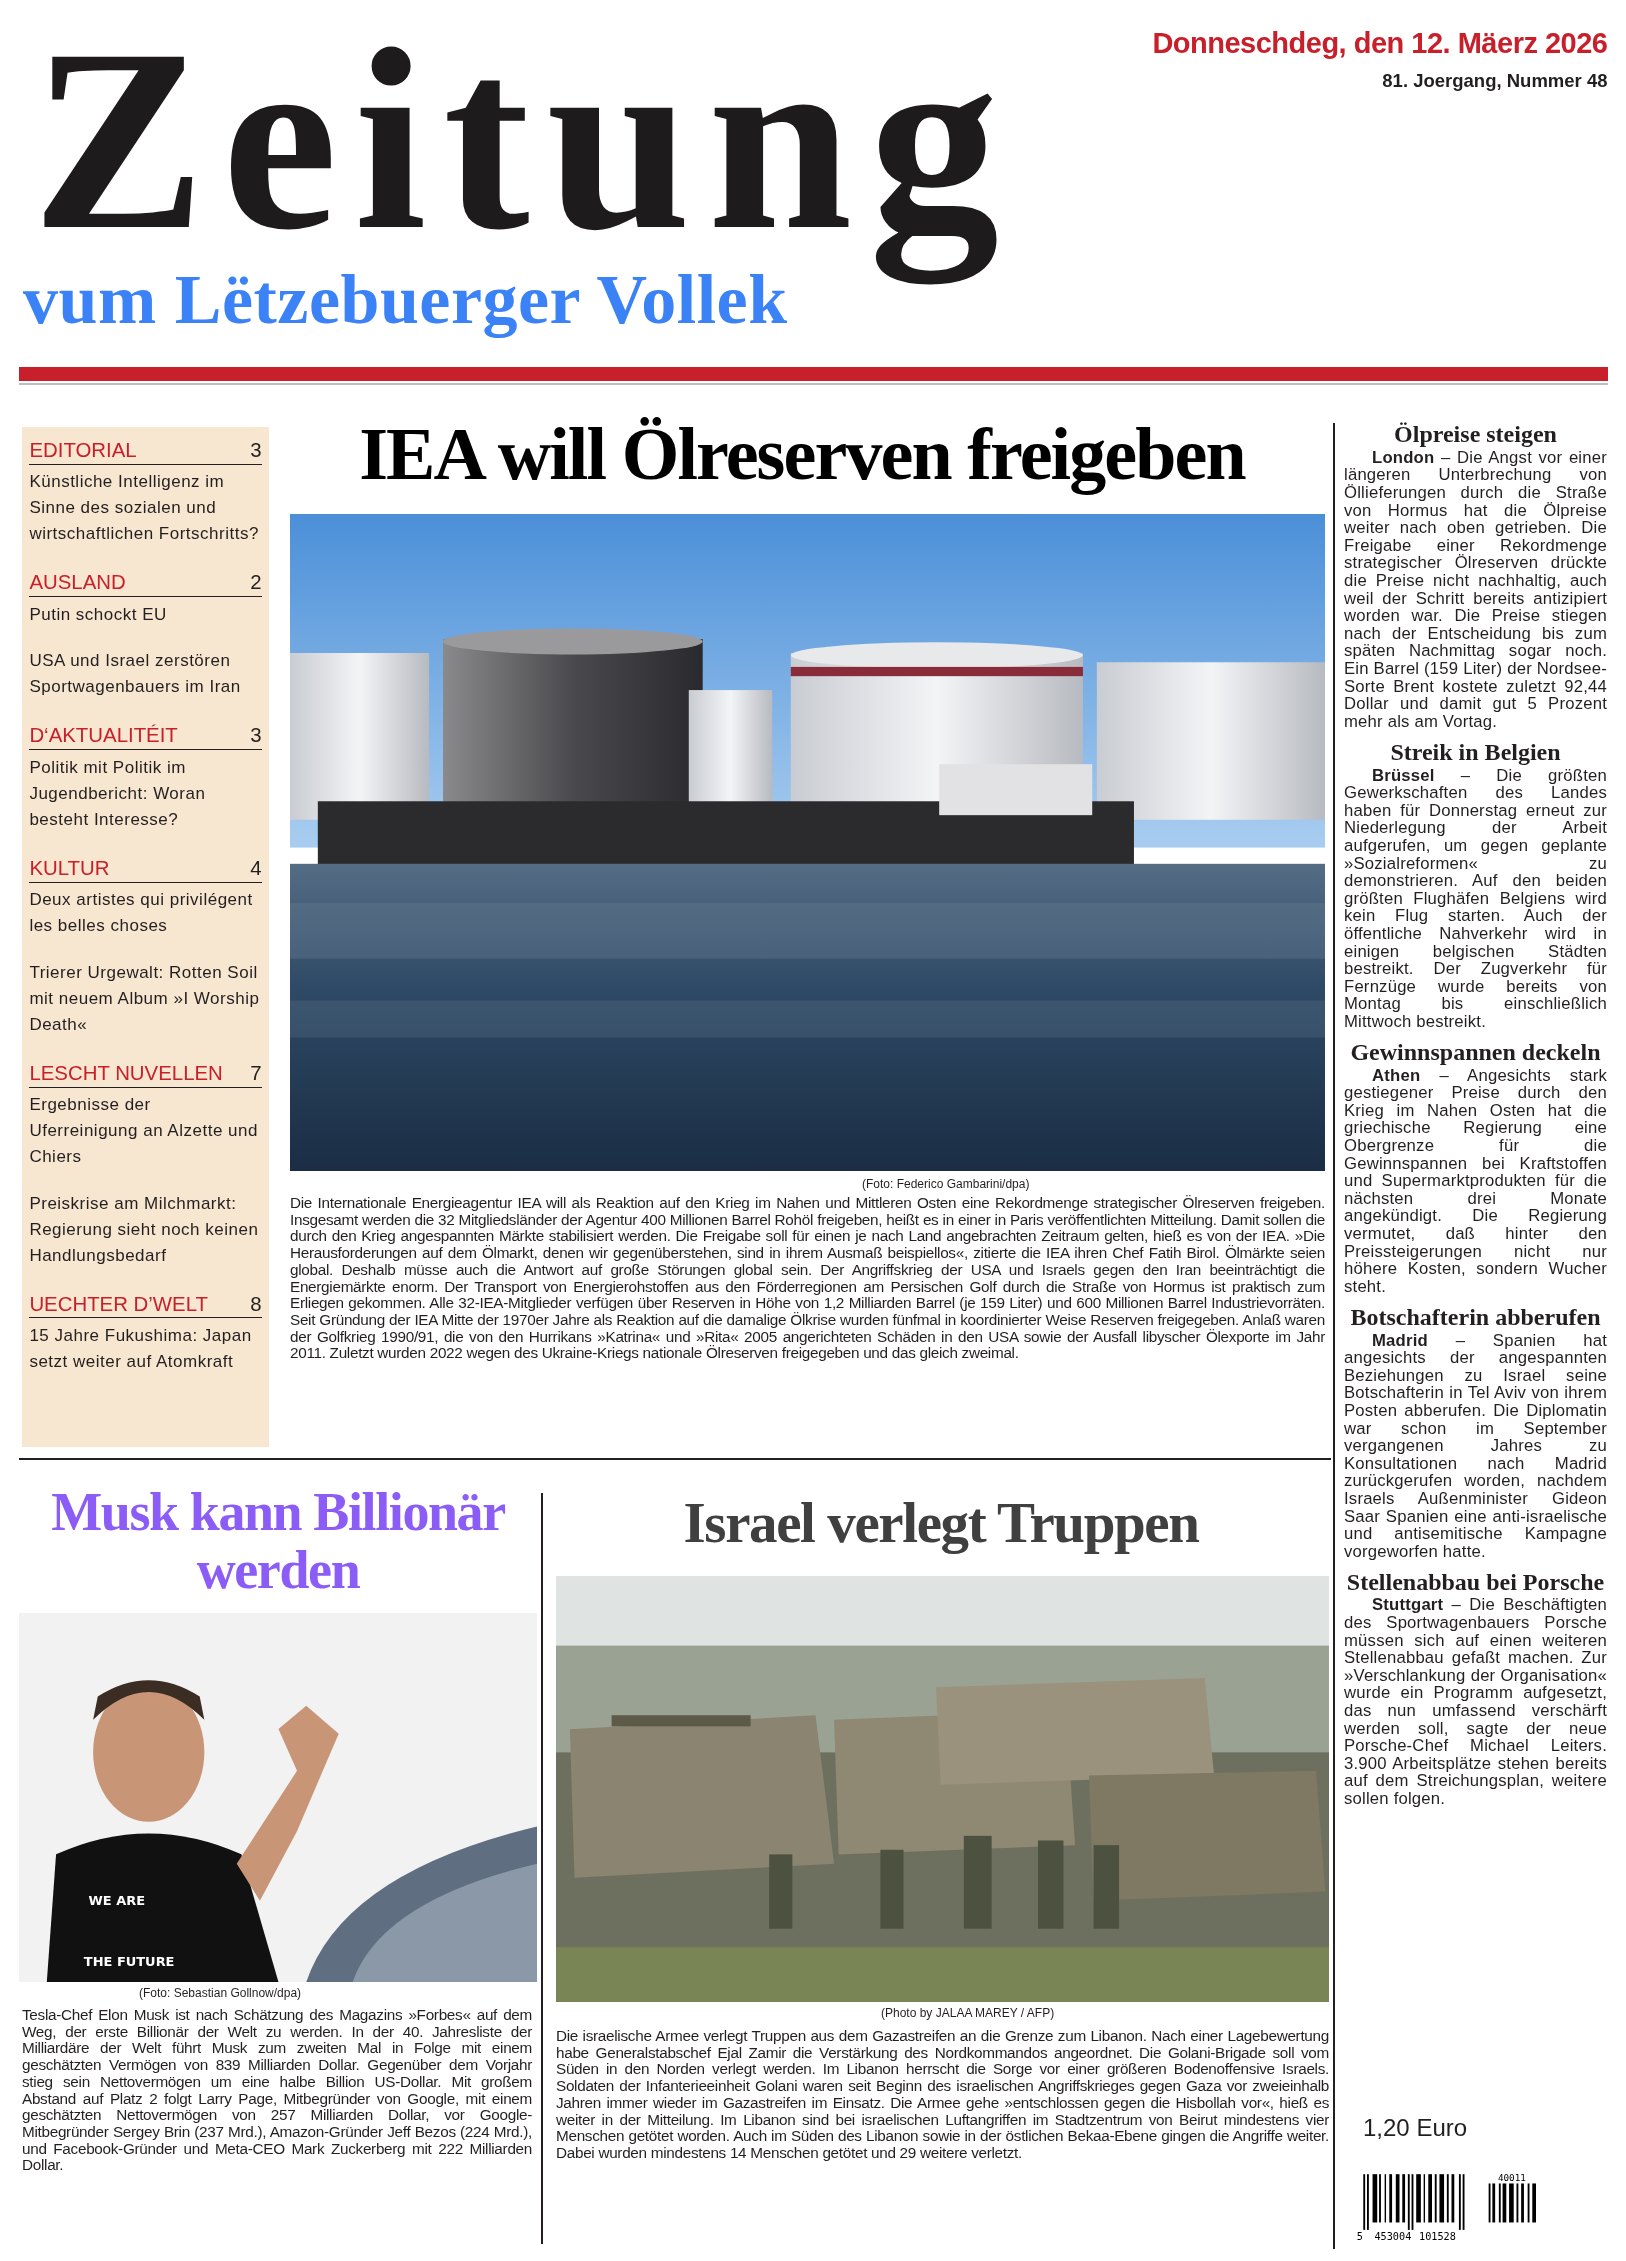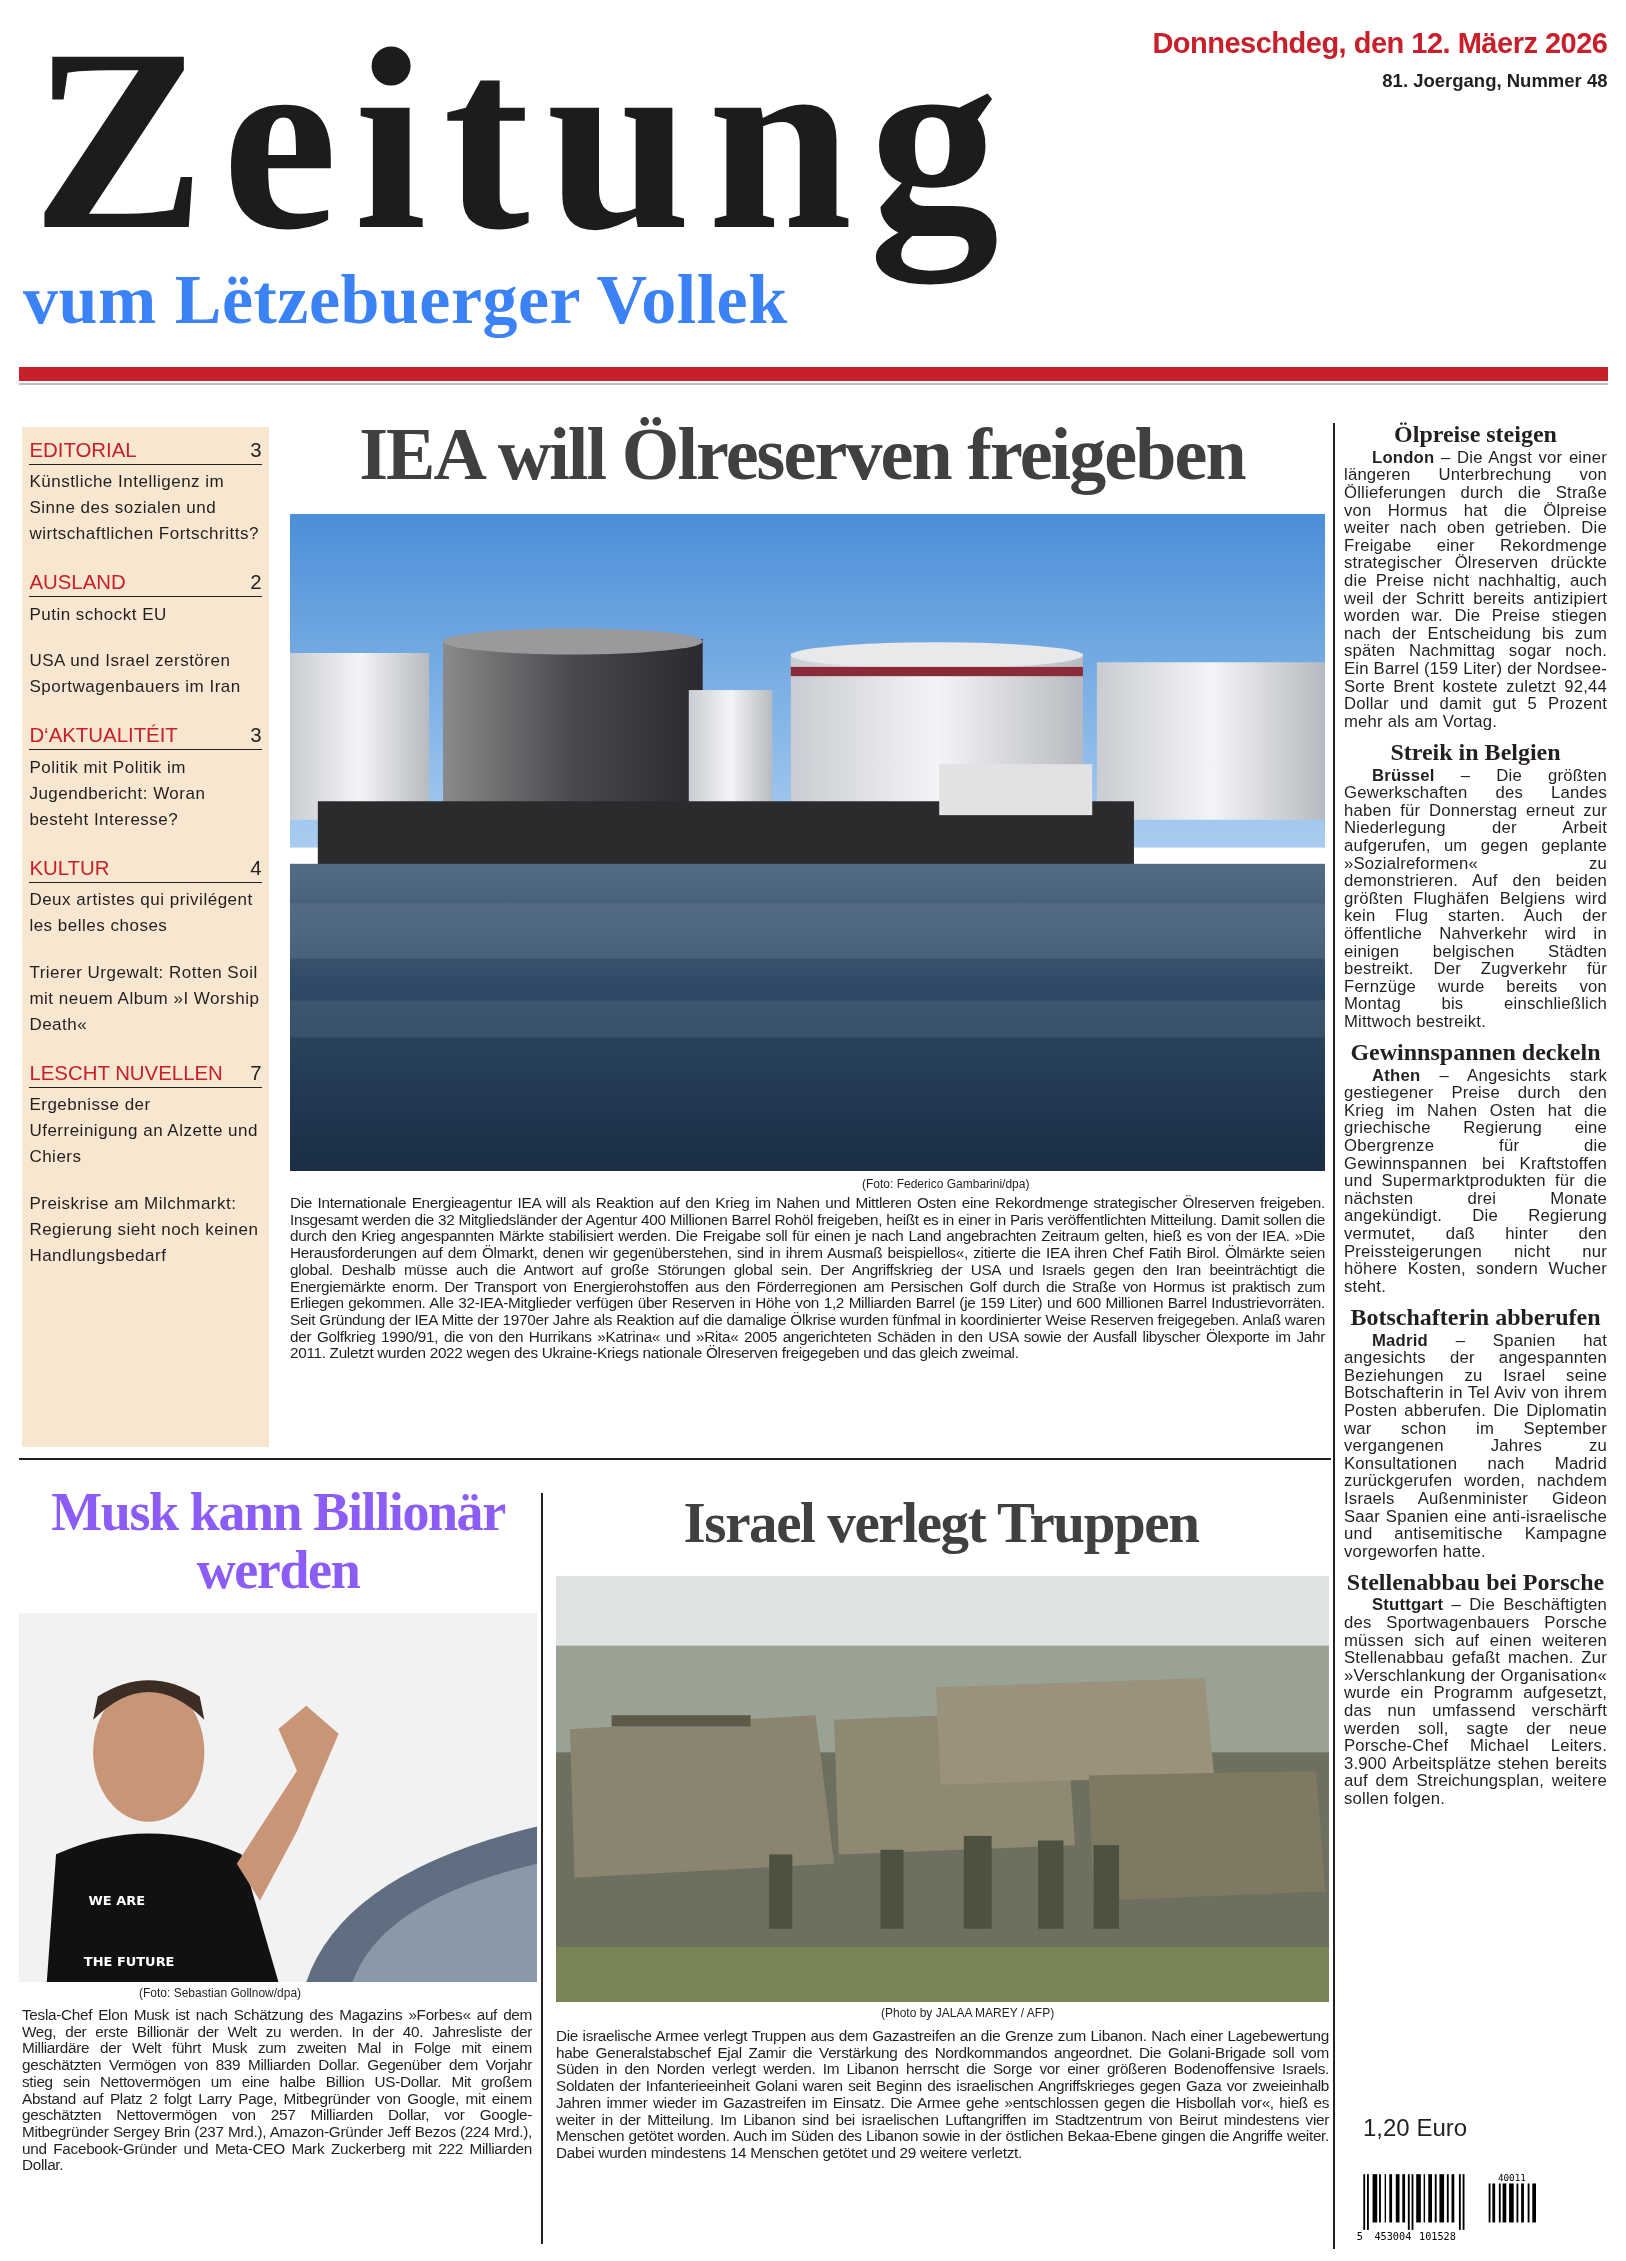--- a/index.html
+++ b/index.html
@@ -21,21 +21,21 @@
   .sidebar { left: 22px; top: 427px; width: 247px; height: 1020px; background: #f7e6d0; padding: 11px 7.4px 0 7.4px; }
   .sb-section { margin-bottom: 23px; }
   .sb-head { display: flex; justify-content: space-between; align-items: flex-end; border-bottom: 1.9px solid #231f20;
     font-size: 20.4px; color: #c8202b; line-height: 25px; padding-bottom: 0.9px; }
   .sb-head .num { color: #231f20; }
   .sb-item { font-size: 17px; line-height: 26px; margin-top: 4.6px; margin-bottom: 20.4px; letter-spacing: 0.5px; }
   .sb-item:last-child { margin-bottom: 0; }
 
   
   .headline-main { left: 278px; top: 408px; width: 1048px; text-align: center; font-family: "Liberation Serif", serif;
-    font-weight: bold; font-size: 74px; line-height: 93px; color: #404040; letter-spacing: -1.9px; }
+    font-weight: bold; font-size: 74px; line-height: 93px; color: #000000; letter-spacing: -1.9px; }
   .photo { overflow: hidden; }
   .credit { font-size: 12px; text-align: left; }
   .body-text { font-size: 15.3px; line-height: 16.7px; text-align: justify; font-stretch: condensed; letter-spacing: -0.3px; }
 
   .vrule { width: 1.9px; background: #231f20; }
   .hrule { height: 1.9px; background: #231f20; }
 
   
   .rcol { left: 1344px; top: 421px; width: 263px; }
   .brief { margin-bottom: 8.3px; }
@@ -93,20 +93,27 @@
     <div class="sb-item">Deux artistes qui privilégent les belles choses</div>
     <div class="sb-item">Trierer Urgewalt: Rotten Soil mit neuem Album »I Worship Death«</div>
   </div>
   <div class="sb-section">
     <div class="sb-head">
         <span>LESCHT NUVELLEN</span>
         <span class="num">7</span>
       </div>
     <div class="sb-item">Ergebnisse der Uferreinigung an Alzette und Chiers</div>
     <div class="sb-item">Preiskrise am Milchmarkt: Regierung sieht noch keinen Handlungsbedarf</div>
+  </div>
+  <div class="sb-section">
+    <div class="sb-head">
+        <span>UECHTER D’WELT</span>
+        <span class="num">8</span>
+      </div>
+    <div class="sb-item">15 Jahre Fukushima: Japan setzt weiter auf Atomkraft</div>
   </div>
 </div>
 
 <h1 class="abs headline-main">IEA will Ölreserven freigeben</h1>
 <div class="abs photo" style="left:290px; top:514px; width:1035px; height:657px;">
   <svg width="1035" height="657" viewBox="0 0 2232 1418" preserveAspectRatio="none">
     <defs>
       <linearGradient id="sky" x1="0" y1="0" x2="0" y2="1">
           <stop offset="0" stop-color="#4b8fd8"></stop>
           <stop offset="1" stop-color="#a9cdf0"></stop>

